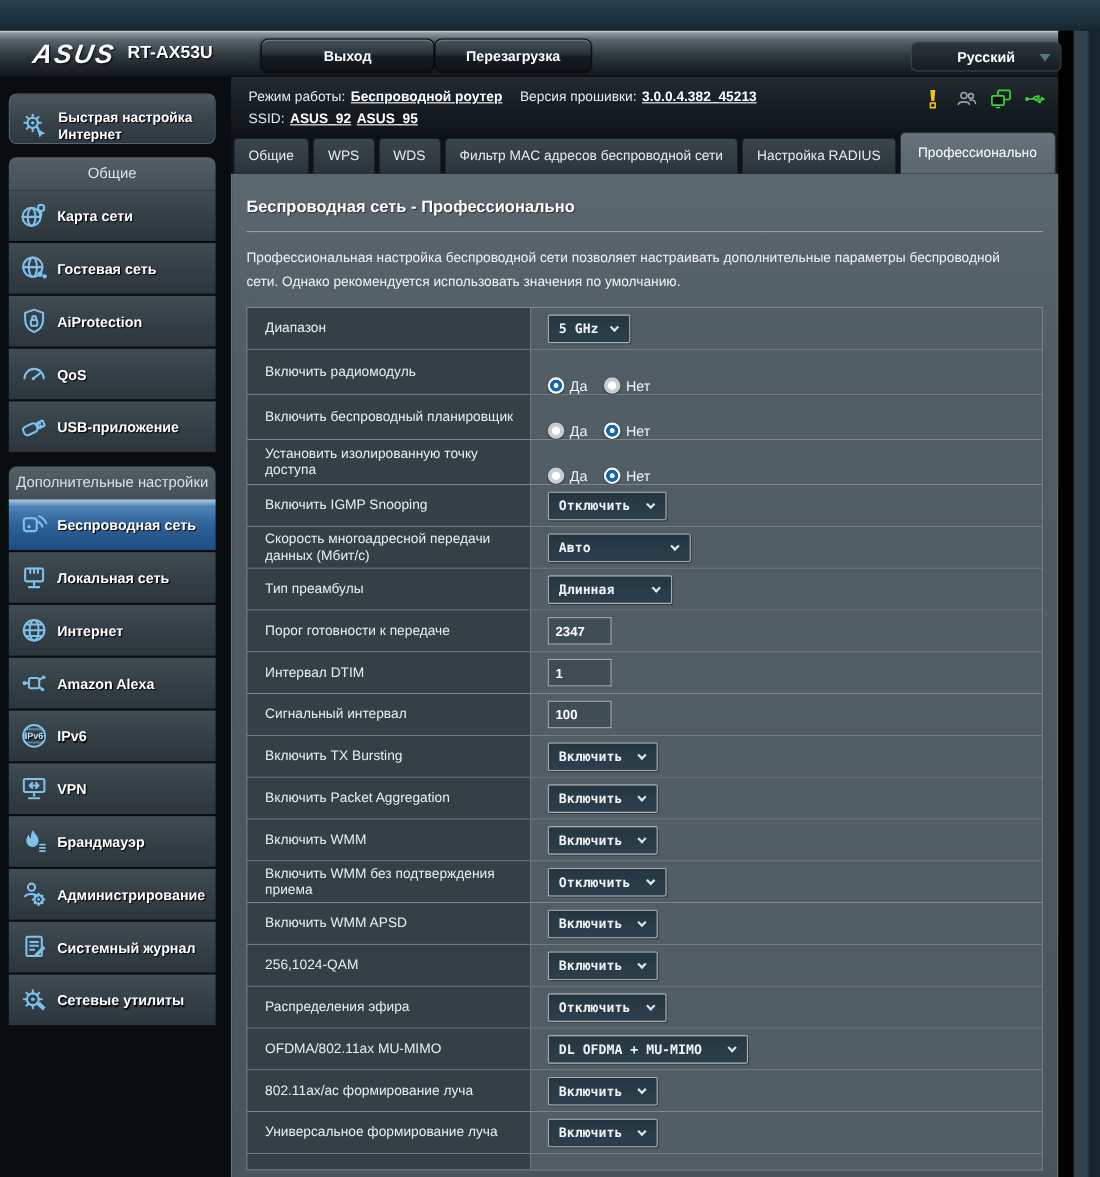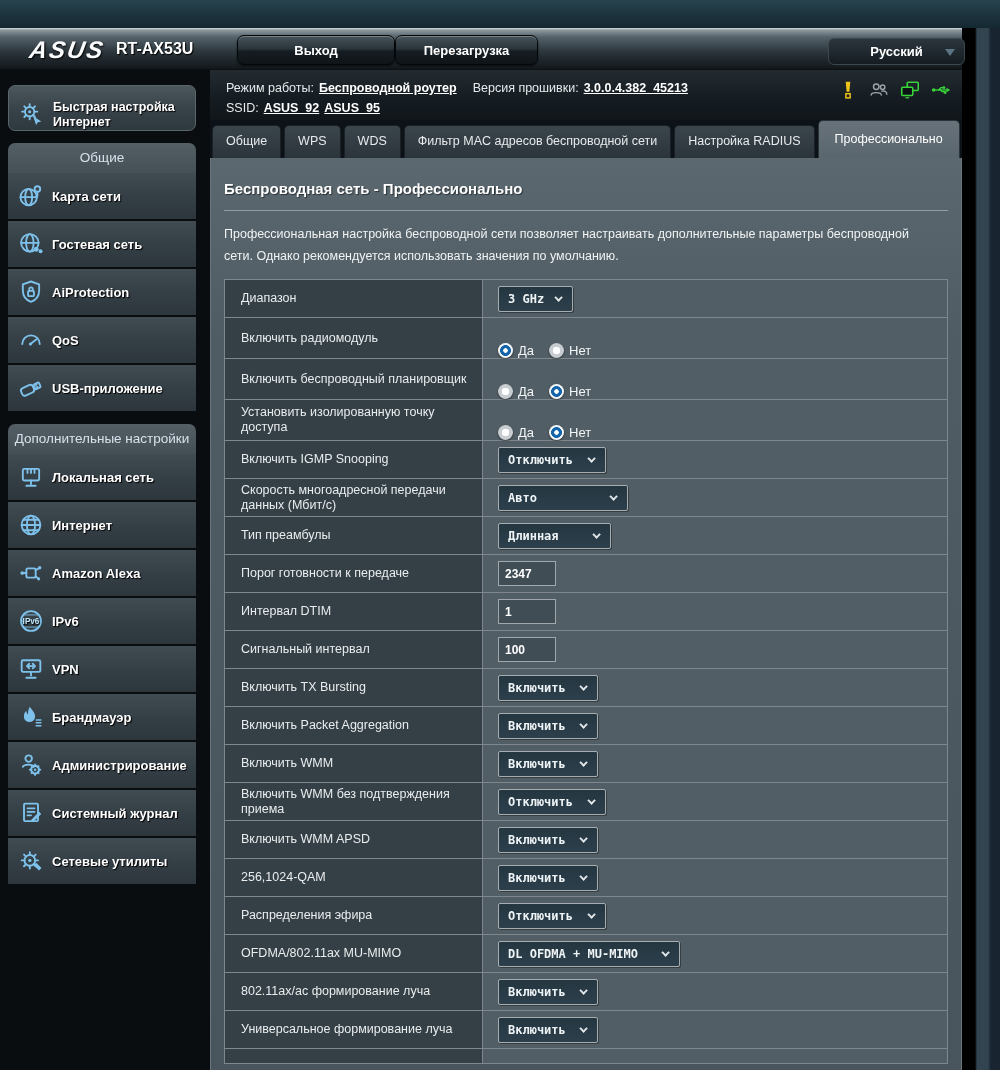--- a/index.html
+++ b/index.html
@@ -174,20 +174,30 @@
               <g transform="rotate(-25 12 12)">
                 <rect x="3" y="9" width="11" height="7" rx="2.5"></rect>
                 <rect x="15" y="10.2" width="5" height="4.6" rx="0.8"></rect>
                 <path d="M16.5 11.5h1M16.5 13.5h1"></path>
               </g>
             </svg>
           </span>
           <span>USB-приложение</span>
         </div>
         <div class="group-header">Дополнительные настройки</div>
+        <div class="sb-item active">
+          <span class="sb-icon">
+            <svg viewBox="0 0 24 24" fill="none" stroke="#7ec2ec" stroke-width="1.6" stroke-linecap="round" stroke-linejoin="round">
+              <rect x="4" y="7" width="10" height="10" rx="2"></rect>
+              <circle cx="8" cy="13.5" r="1.3" fill="#7ec2ec" stroke="none"></circle>
+              <path d="M14.5 9.5a6 6 0 0 1 4 4M16 5.5a10 10 0 0 1 5.5 5.5"></path>
+            </svg>
+          </span>
+          <span>Беспроводная сеть</span>
+        </div>
         <div class="sb-item">
           <span class="sb-icon">
             <svg viewBox="0 0 24 24" fill="none" stroke="#7ec2ec" stroke-width="1.6" stroke-linecap="round" stroke-linejoin="round">
               <rect x="5" y="5" width="14" height="10" rx="1.2"></rect>
               <path d="M9 5v3.5M12 5v3.5M15 5v3.5"></path>
               <path d="M12 15v3M8 19.5h8"></path>
             </svg>
           </span>
           <span>Локальная сеть</span>
         </div>
@@ -332,21 +342,21 @@
 
     <div class="panel">
       <div class="page-title">Беспроводная сеть - Профессионально</div>
       <div class="divider"></div>
       <div class="page-desc">Профессиональная настройка беспроводной сети позволяет настраивать дополнительные параметры беспроводной сети. Однако рекомендуется использовать значения по умолчанию.</div>
       <div class="form-table" id="form-table">
           <div class="frow">
             <div class="fl">Диапазон</div>
             <div class="fv">
               <div class="sel" style="min-width: 75px;">
-                <span>3 GHz</span>
+                <span>5 GHz</span>
                 <span class="chev"></span>
               </div>
             </div>
           </div>
           <div class="frow">
             <div class="fl">Включить радиомодуль</div>
             <div class="fv">
               <span class="ropt">
                 <span class="rb on"></span>
                 <span>Да</span>

